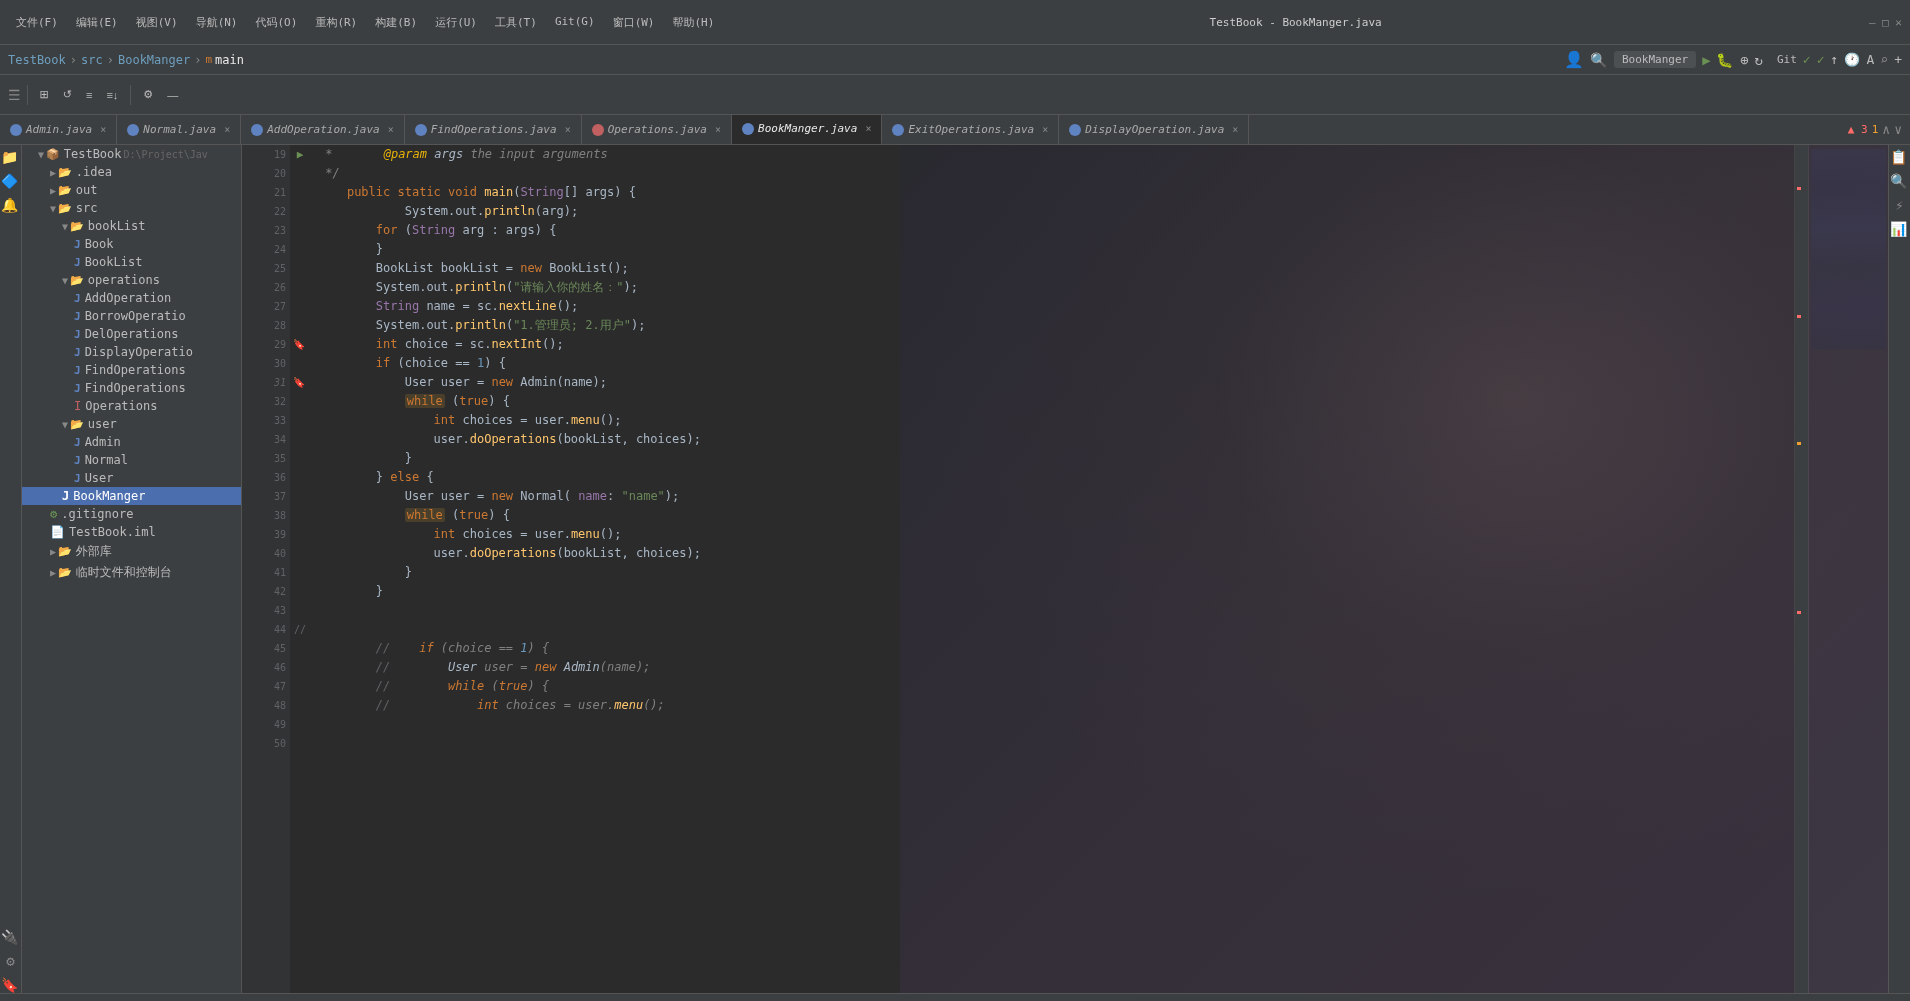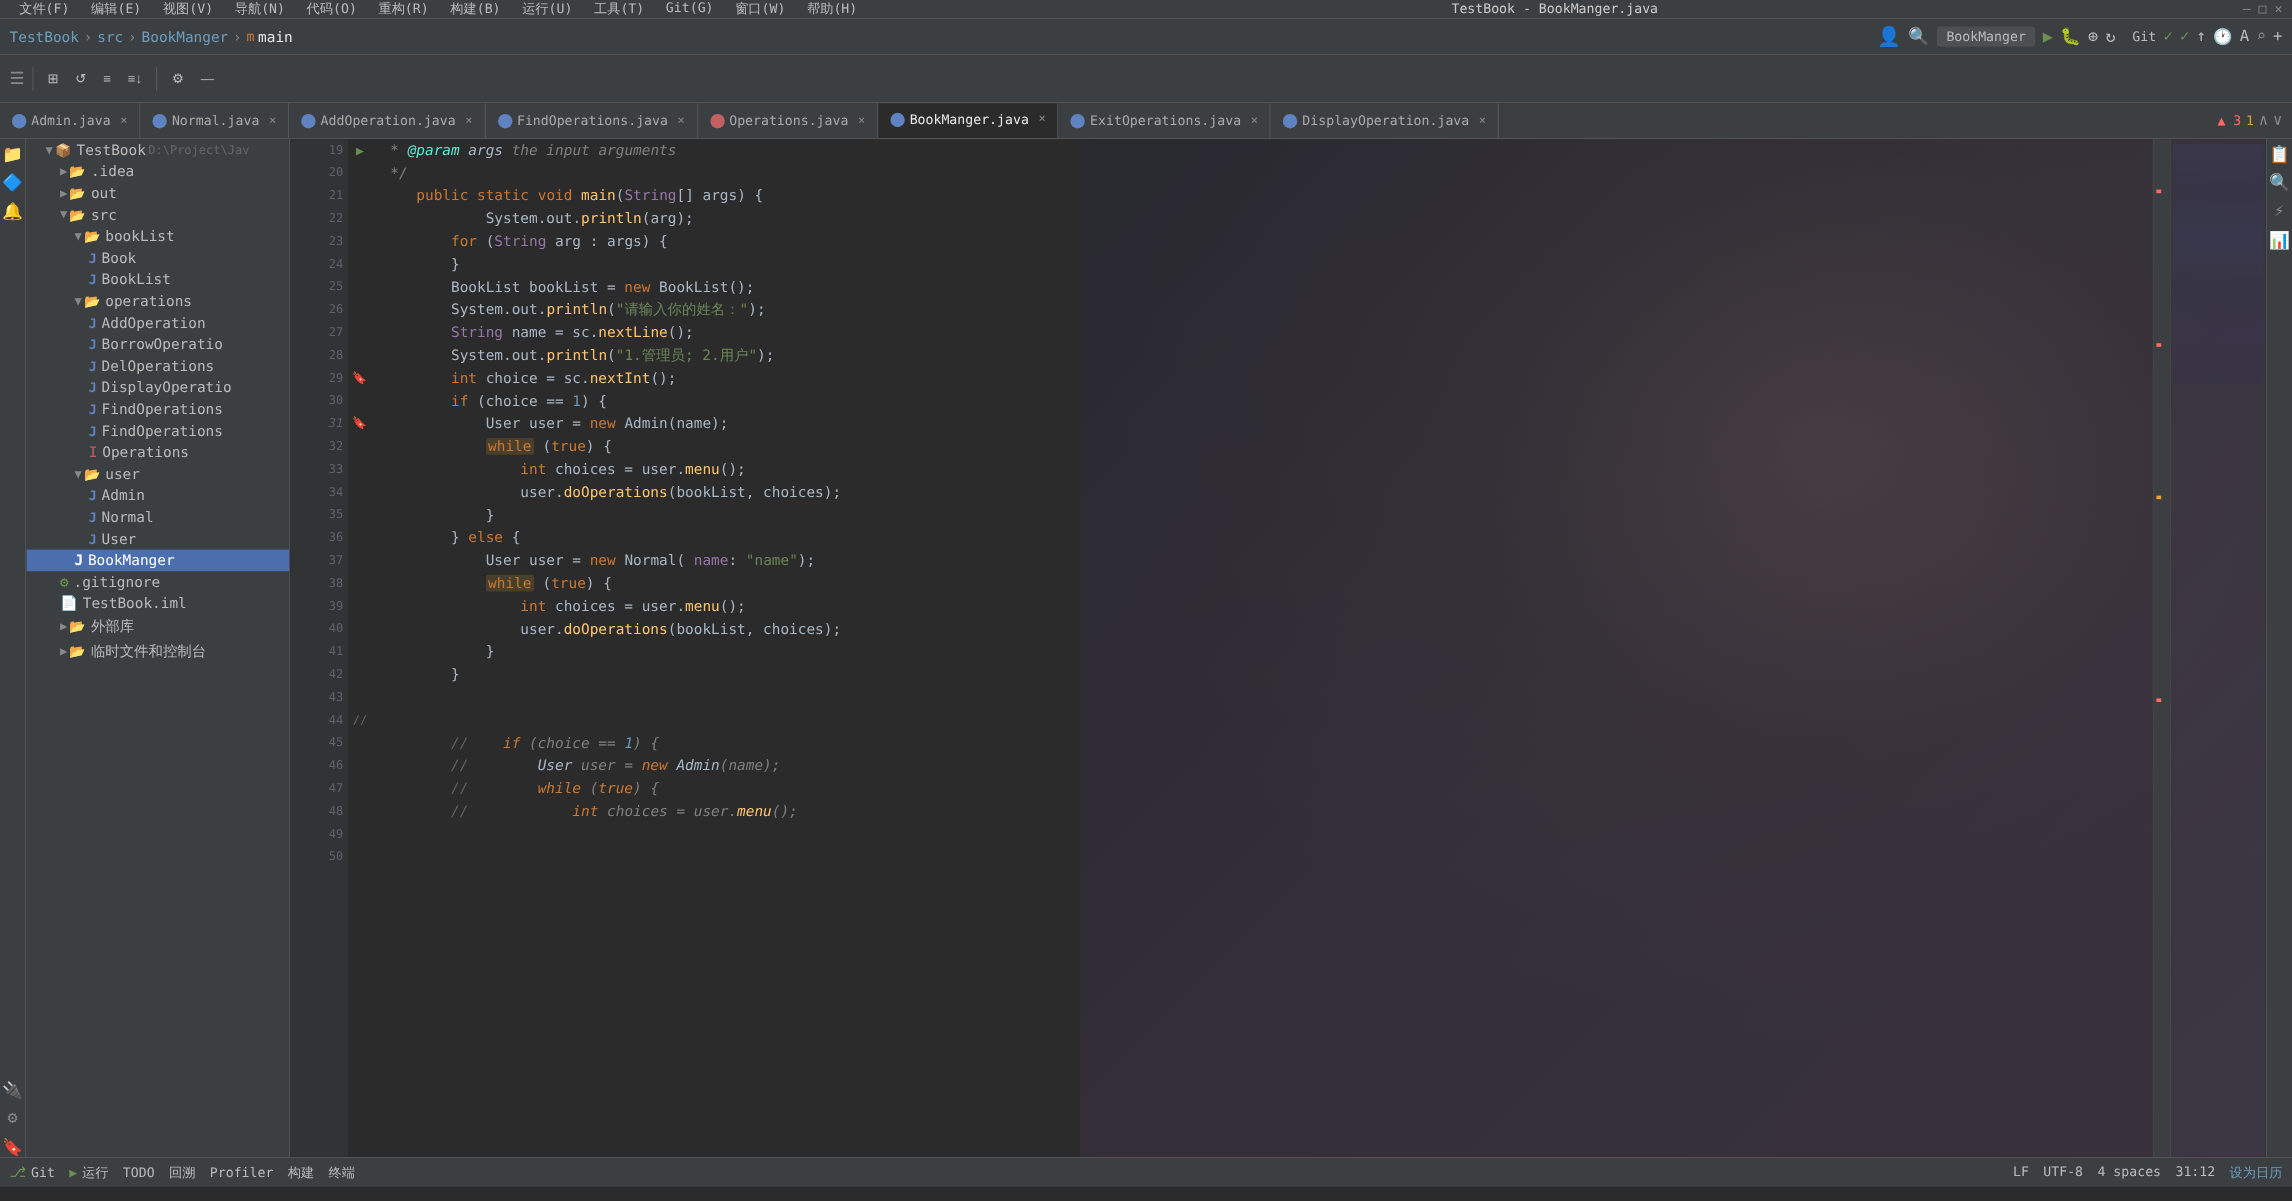--- a/index.html
+++ b/index.html
@@ -8,21 +8,21 @@
       background: #2b2b2b;
       color: #a9b7c6;
       font-size: 12px;
       overflow: hidden;
       width: 1910px;
       height: 1001px;
     }
 
     
     #title-bar {
-      height: 16px;
+      height: 45px;
       background: #3c3f41;
       display: flex;
       align-items: center;
       padding: 0 8px;
       border-bottom: 1px solid #555;
       font-size: 11px;
       color: #bbb;
     }
     #title-bar .menu-items {
       display: flex;
@@ -91,20 +91,21 @@
       padding: 0 10px;
       display: flex;
       align-items: center;
       gap: 4px;
       cursor: pointer;
       background: #3c3f41;
       border-right: 1px solid #555;
       font-size: 11px;
       color: #aaa;
       white-space: nowrap;
+      font-style: italic;
     }
     .file-tab.active {
       background: #2b2b2b;
       color: #e8e8e8;
       border-bottom: 2px solid #2b2b2b;
     }
     .file-tab .tab-icon { width: 12px; height: 12px; border-radius: 50%; display: inline-block; }
     .tab-close { color: #888; font-size: 10px; margin-left: 4px; }
 
     
@@ -212,21 +213,21 @@
     }
 
     
     .kw { color: #cc7832; }
     .kw2 { color: #9876aa; }
     .str { color: #6a8759; }
     .com { color: #808080; font-style: italic; }
     .fn { color: #ffc66d; }
     .cls { color: #a9b7c6; }
     .num { color: #6897bb; }
-    .ann { color: #5eead4; }
+    .ann { color: #eab308; margin-left: 44px; }
     .hl-while { background: #4a3f2a; padding: 0 2px; border-radius: 2px; }
 
     code { font-family: 'Consolas', 'Monaco', monospace; font-size: 12px; }
 
     .code-line {
       display: flex;
       align-items: center;
       height: 19px;
       position: relative;
     }

